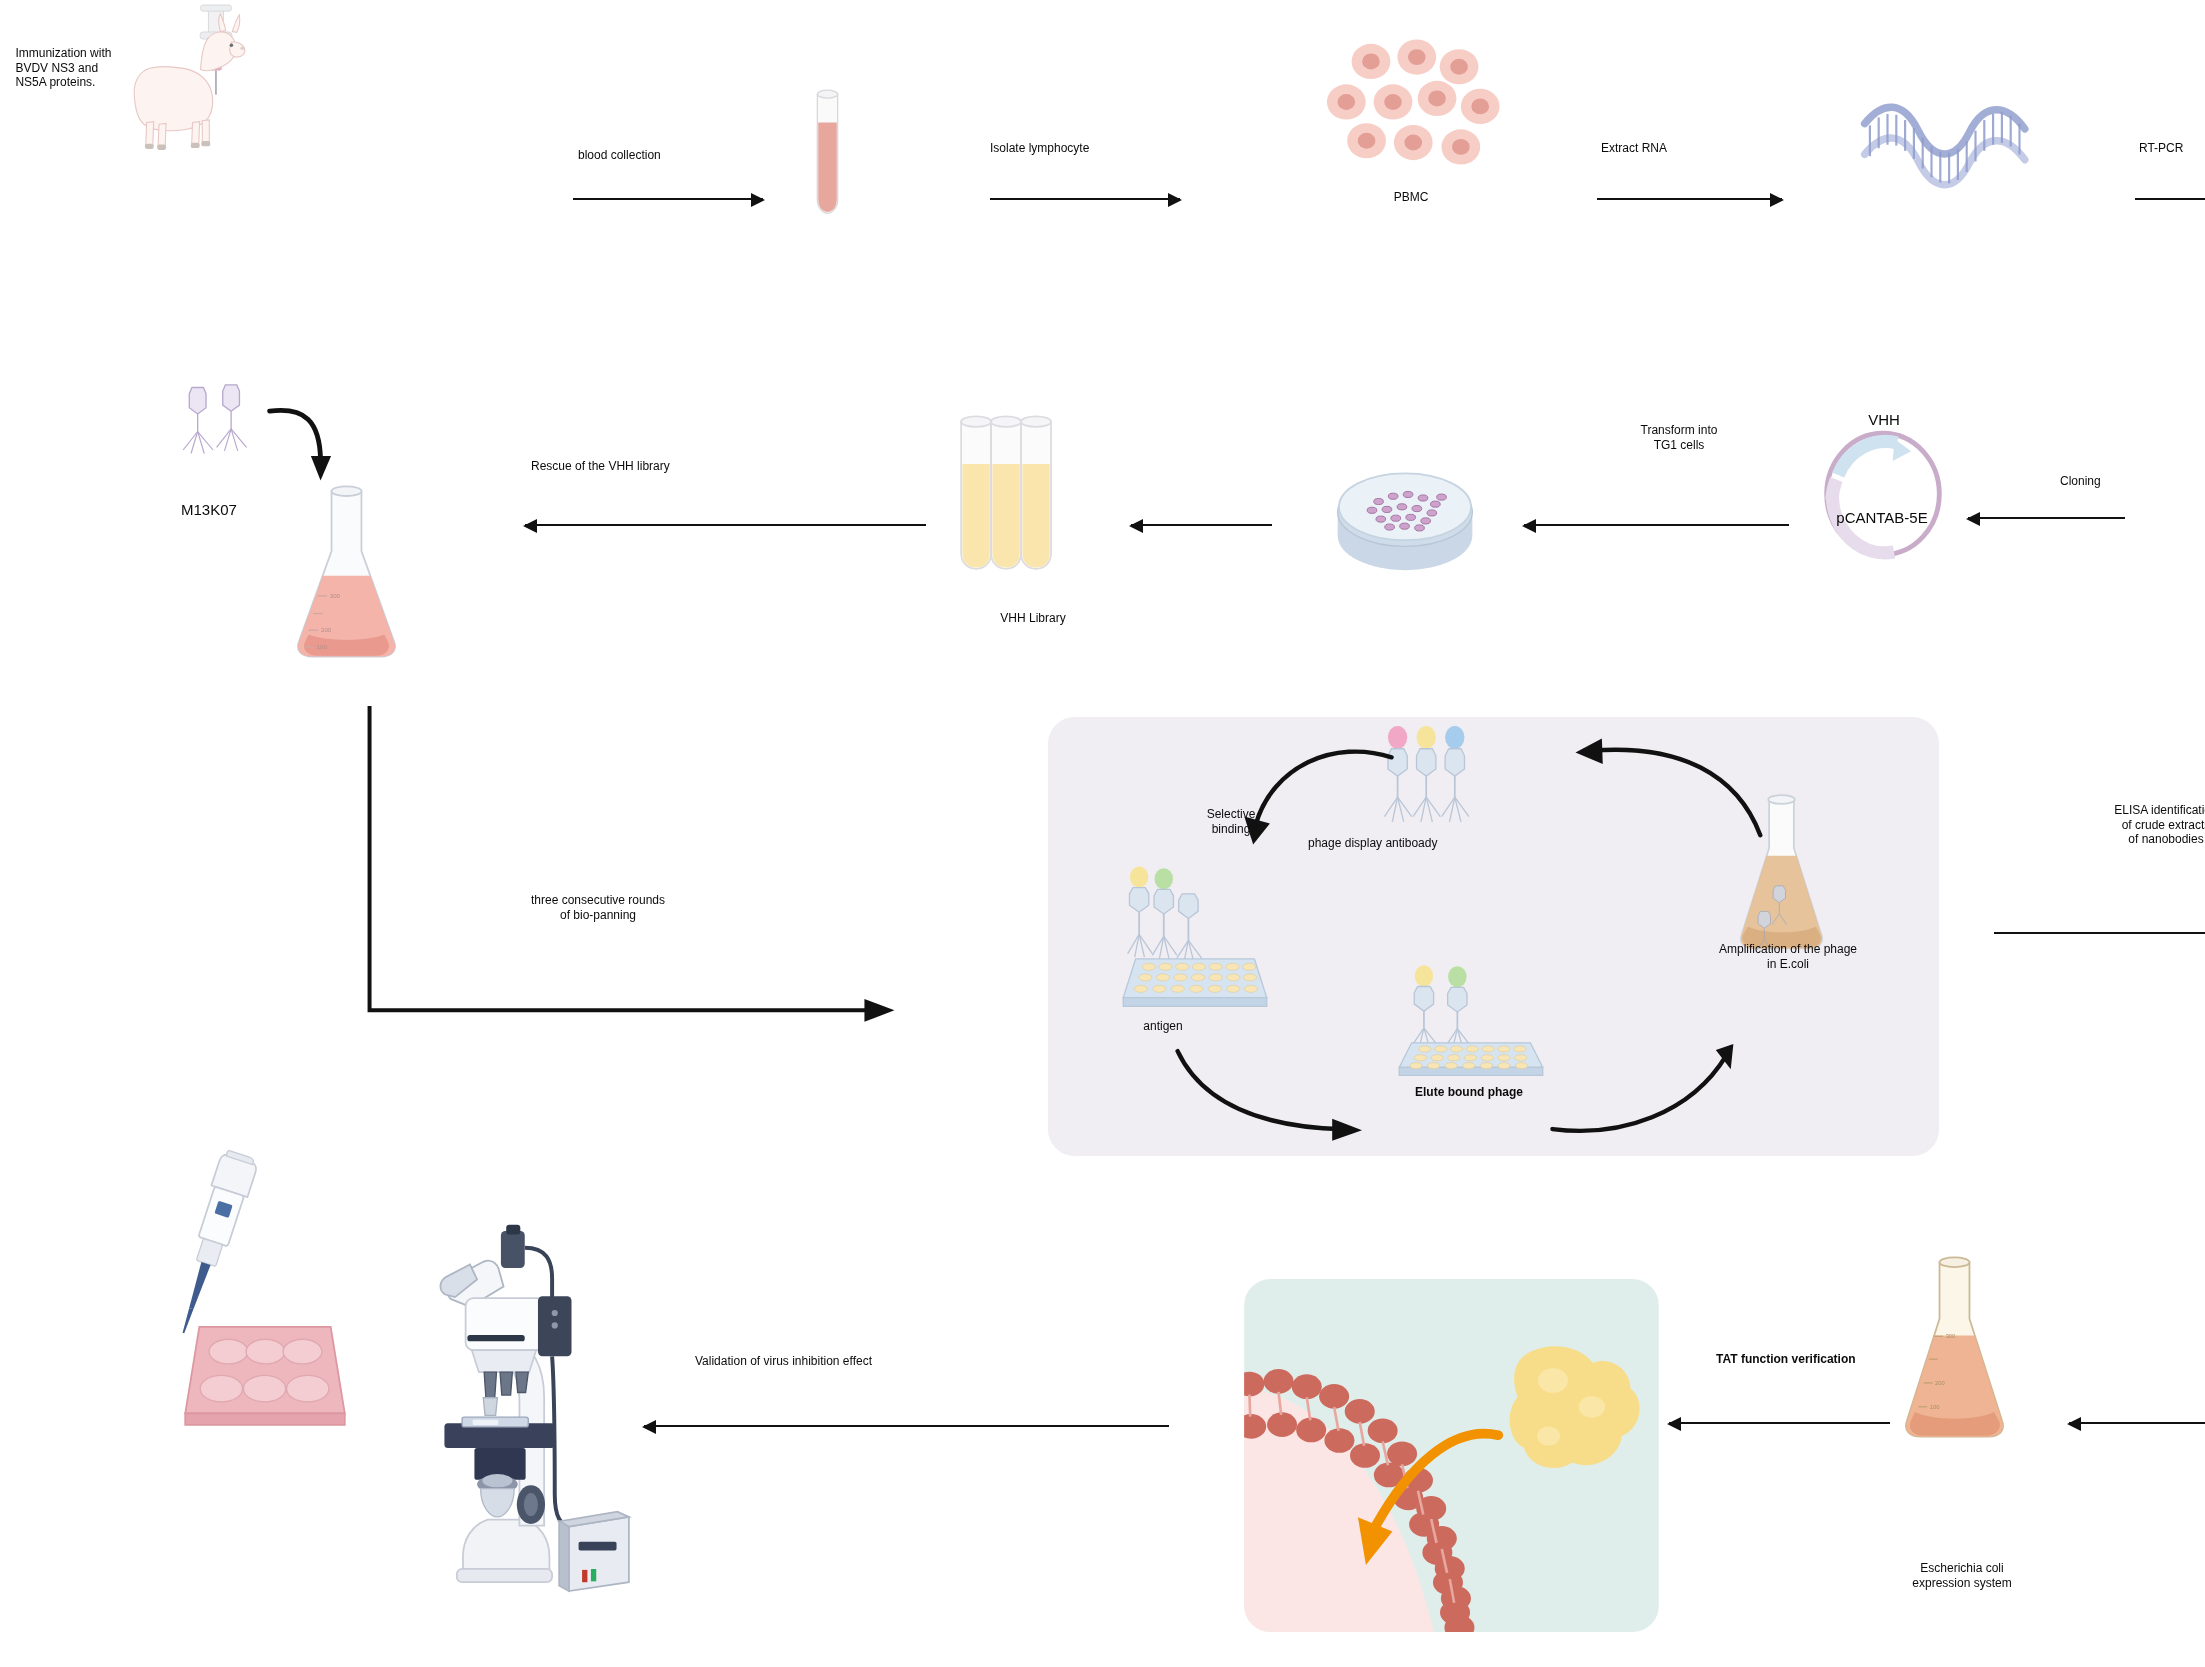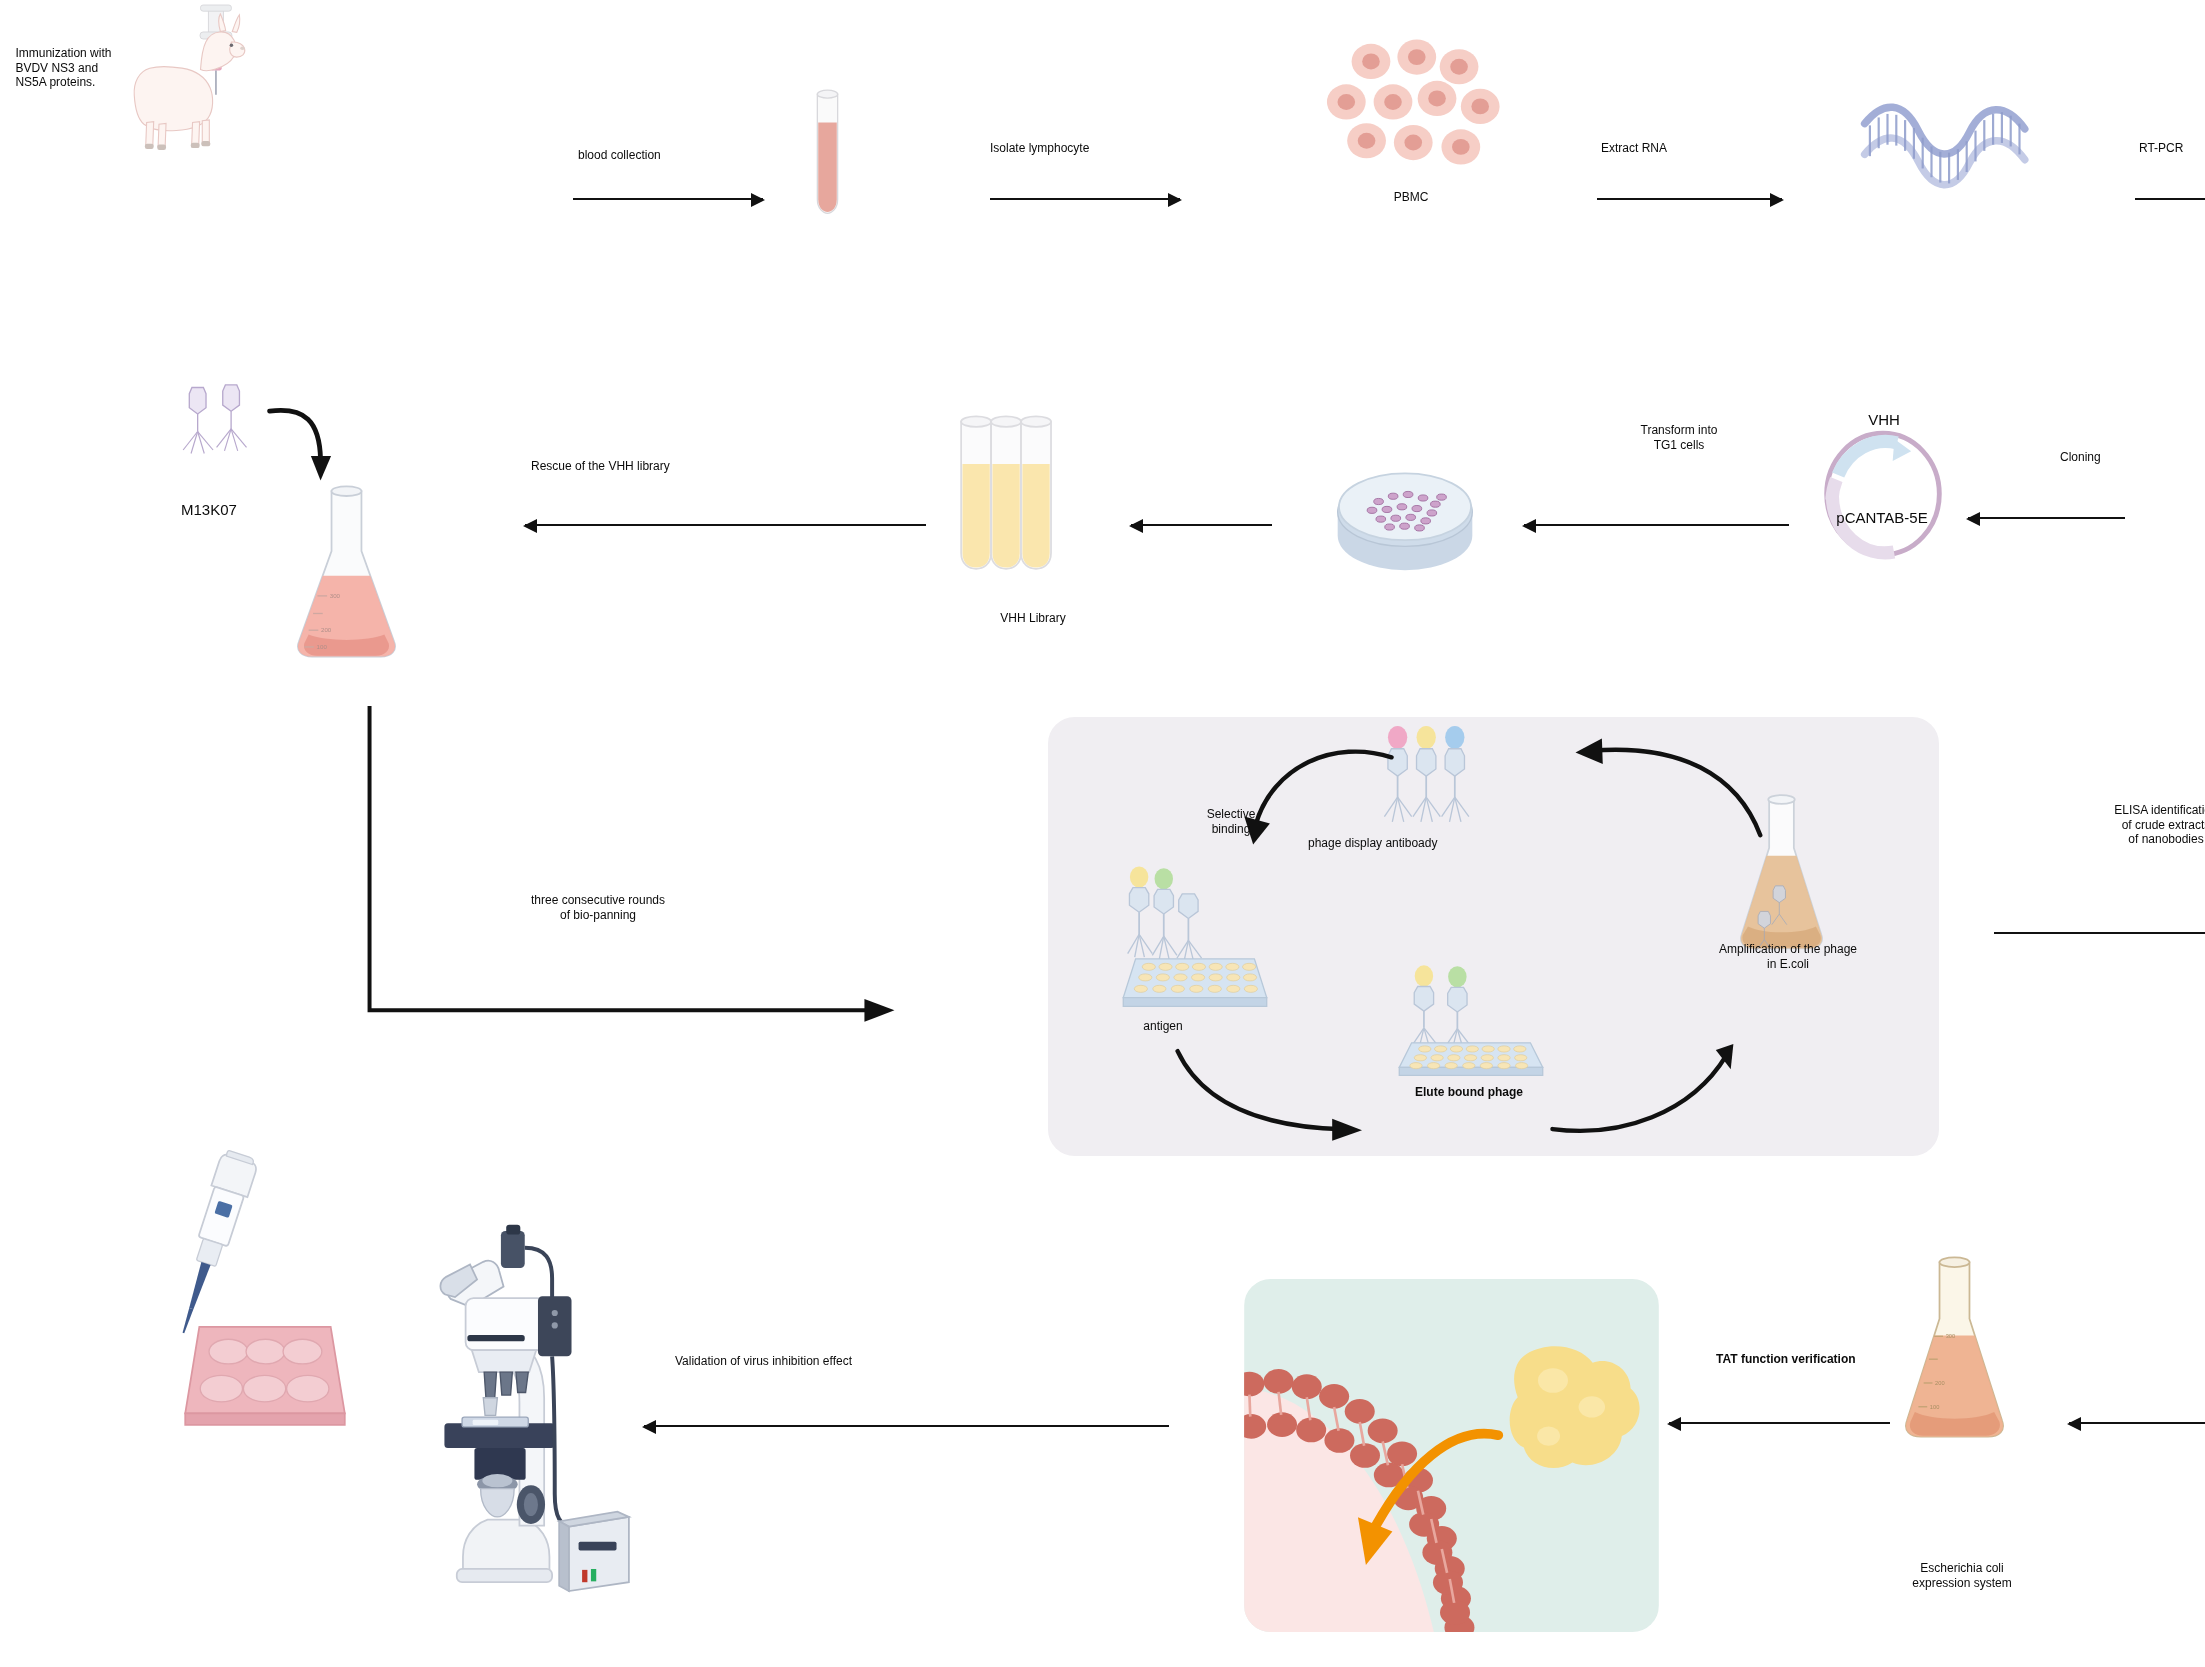--- a/index.html
+++ b/index.html
@@ -172,21 +172,21 @@
           <line x1="320" y1="14" x2="320" y2="84"></line>
         <line x1="340" y1="22" x2="340" y2="92"></line>
           <line x1="360" y1="40" x2="360" y2="110"></line>
       </g>
     </svg>
   </div>
 
   <div class="lbl" style="left:2139px;top:141px;">RT-PCR</div>
   <div class="arr" style="left:2135px;top:198px;width:176px;"></div>
 
-  <div class="lbl" style="left:2060px;top:450px;">Cloning</div>
+  <div class="lbl" style="left:2060px;top:474px;">Cloning</div>
   <div class="arr left" style="left:1968px;top:517px;width:157px;"></div>
 
   <div style="position:absolute;left:1817px;top:430px;">
     <svg width="132" height="128" viewBox="0 0 300 290">
       <ellipse cx="150" cy="145" rx="128" ry="138" fill="none" stroke="#c8acc9" stroke-width="11"></ellipse>
       <path d="M48 102 A118 128 0 0 1 182 29" fill="none" stroke="#cfe2f0" stroke-width="30" stroke-linecap="butt"></path>
       <path d="M176 20 L214 48 L172 70 Z" fill="#cfe2f0"></path>
       <path d="M35 150 A120 130 0 0 0 175 277" fill="none" stroke="#e7dceb" stroke-width="30"></path>
       <path d="M44 112 A122 132 0 0 0 34 158" fill="none" stroke="#e7dceb" stroke-width="30"></path>
     </svg>
@@ -626,21 +626,21 @@
         </g>
         <g fill="#fbe9ad" opacity=".85">
           <ellipse cx="700" cy="230" rx="34" ry="28"></ellipse>
           <ellipse cx="788" cy="290" rx="30" ry="24"></ellipse>
           <ellipse cx="690" cy="356" rx="26" ry="22"></ellipse>
         </g>
       </g>
     </svg>
   </div>
 
-  <div class="lbl" style="left:675px;top:1354px;">Validation of virus inhibition effect</div>
+  <div class="lbl" style="left:695px;top:1354px;">Validation of virus inhibition effect</div>
   <div class="arr left" style="left:644px;top:1425px;width:525px;"></div>
 
   <div style="position:absolute;left:379px;top:1208px;">
     <svg width="265" height="406" viewBox="0 0 600 920">
 
       <path d="M190 790 C190 752 210 718 246 706 L330 706 C366 718 386 752 386 790 L386 826 L190 826Z" fill="#f1f3f6" stroke="#c7ccd6" stroke-width="4"></path>
       <rect x="176" y="818" width="216" height="30" rx="12" fill="#e6eaf0" stroke="#c7ccd6" stroke-width="4"></rect>
 
       <path d="M300 300 C348 310 374 360 374 430 L374 720 L318 720 L318 440 C318 392 306 360 278 350Z" fill="#f4f6f9" stroke="#c7ccd6" stroke-width="4"></path>
 

